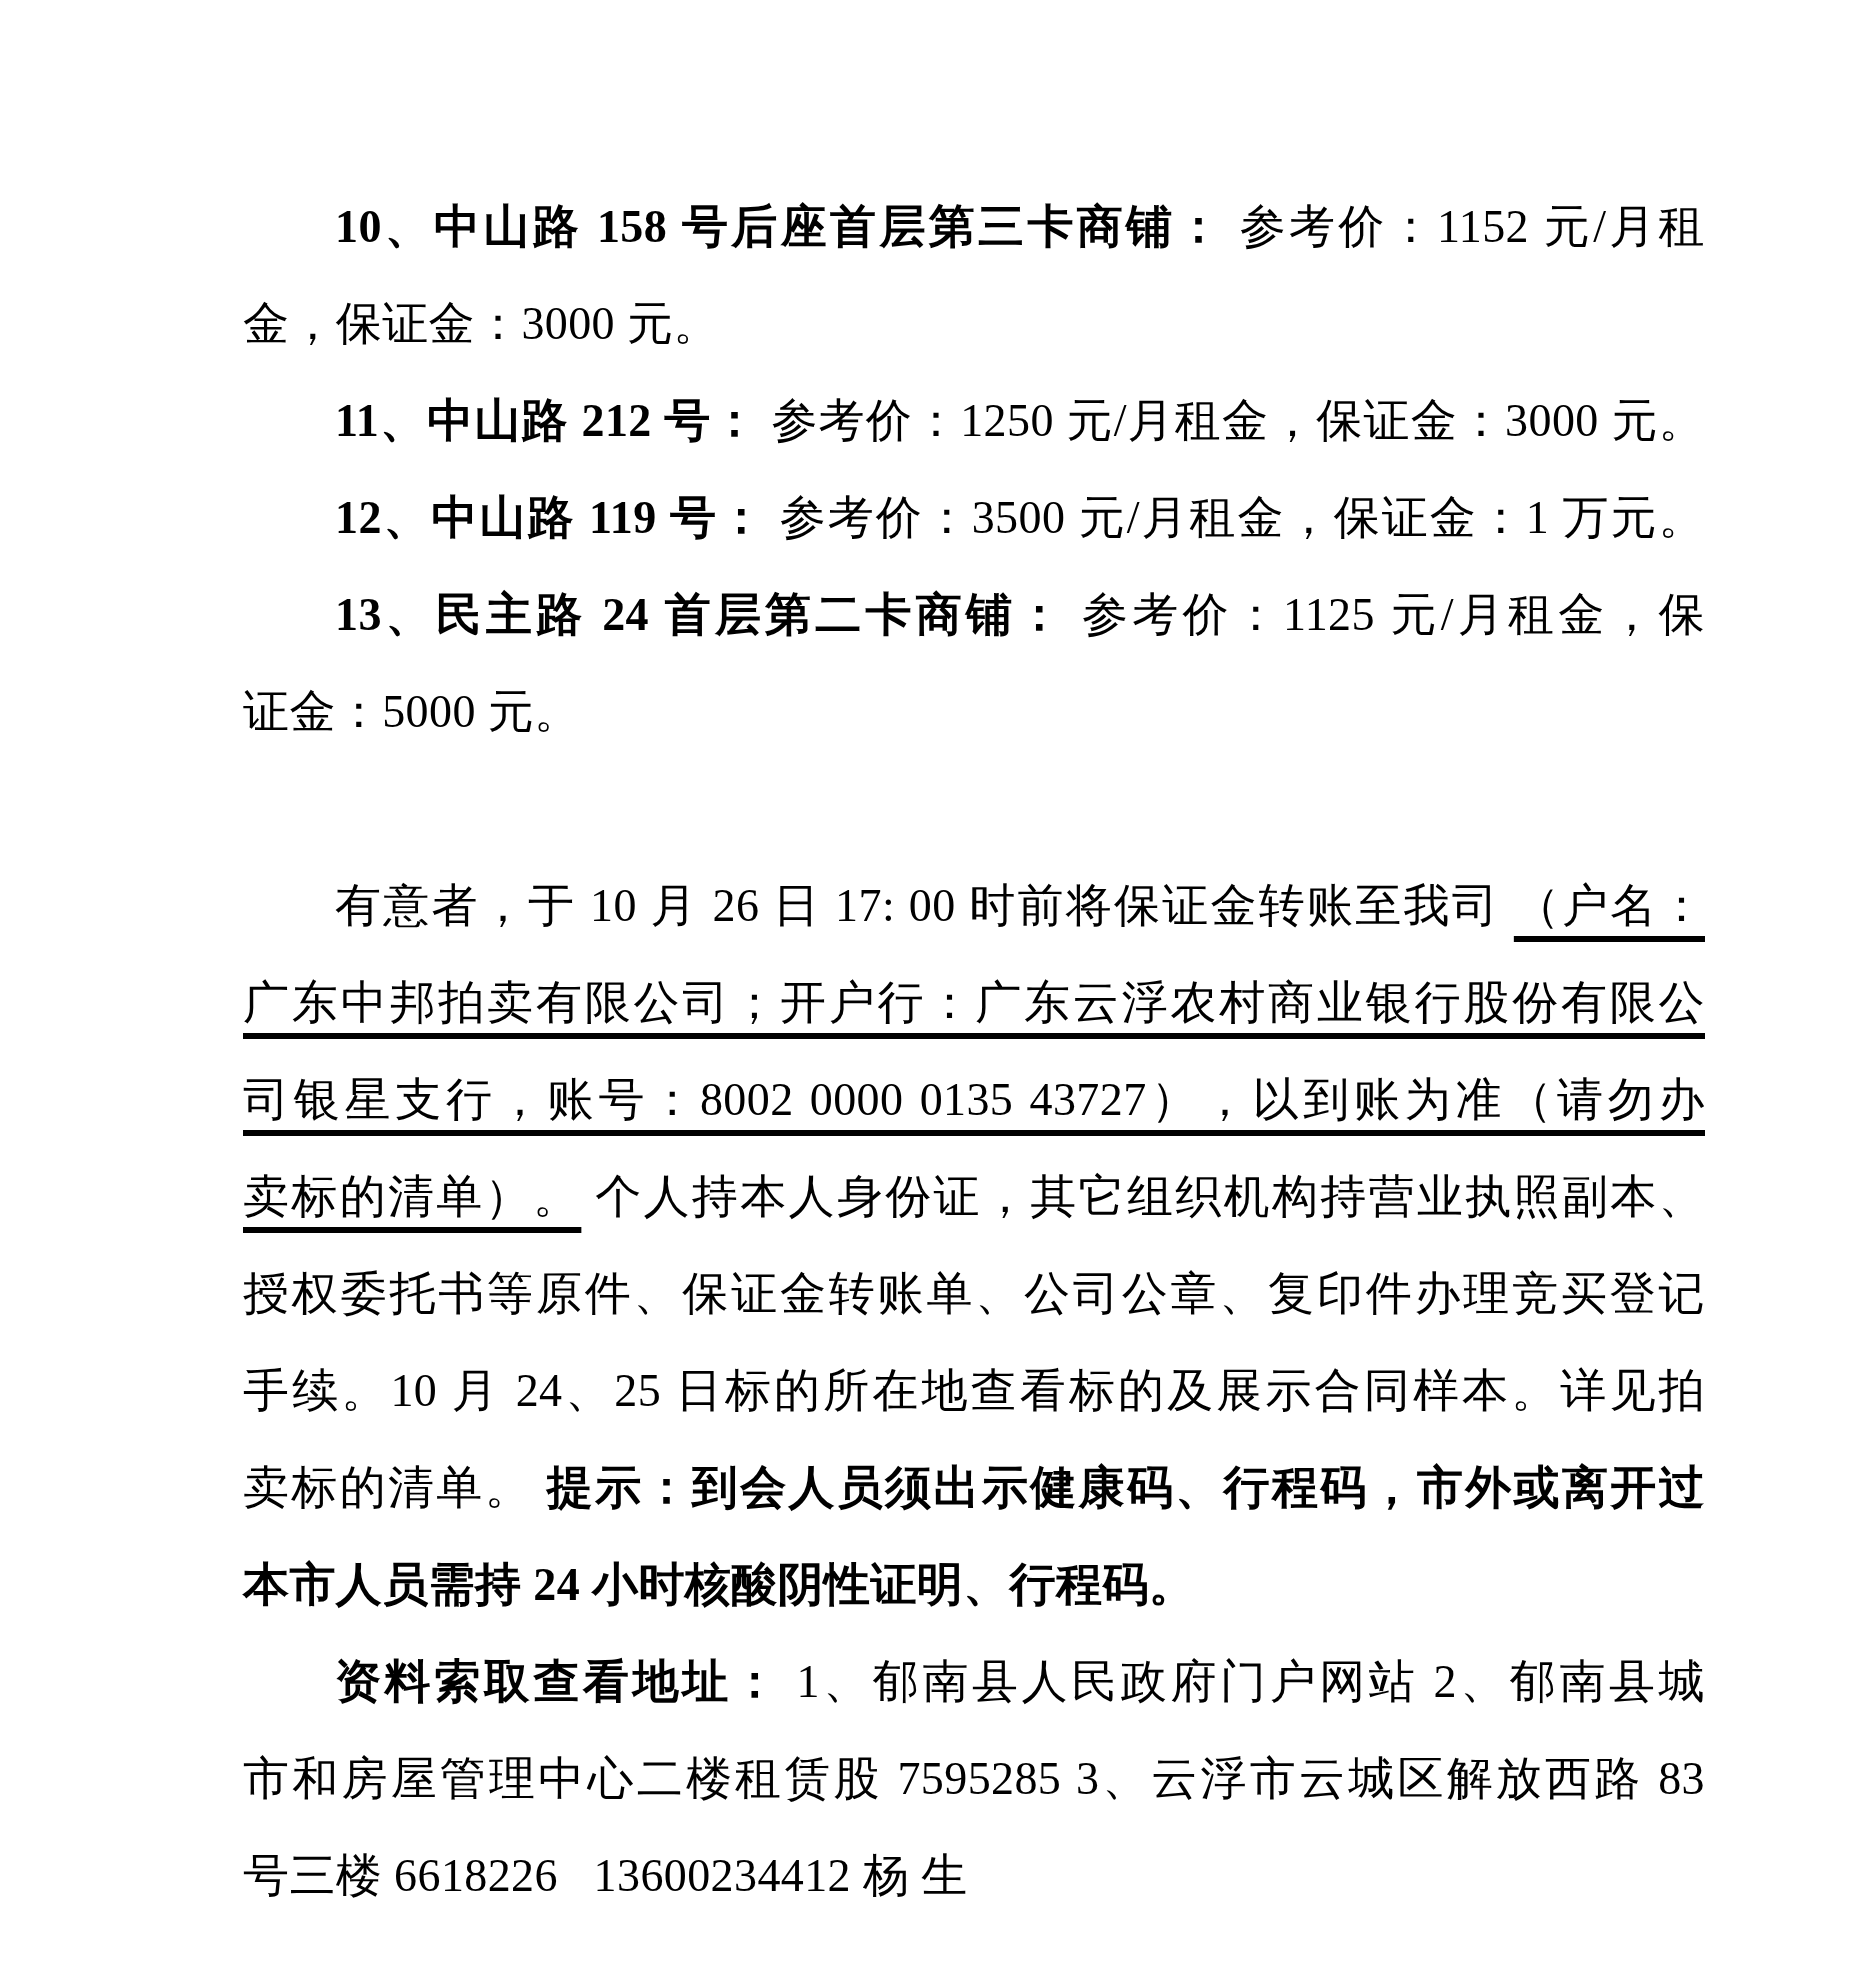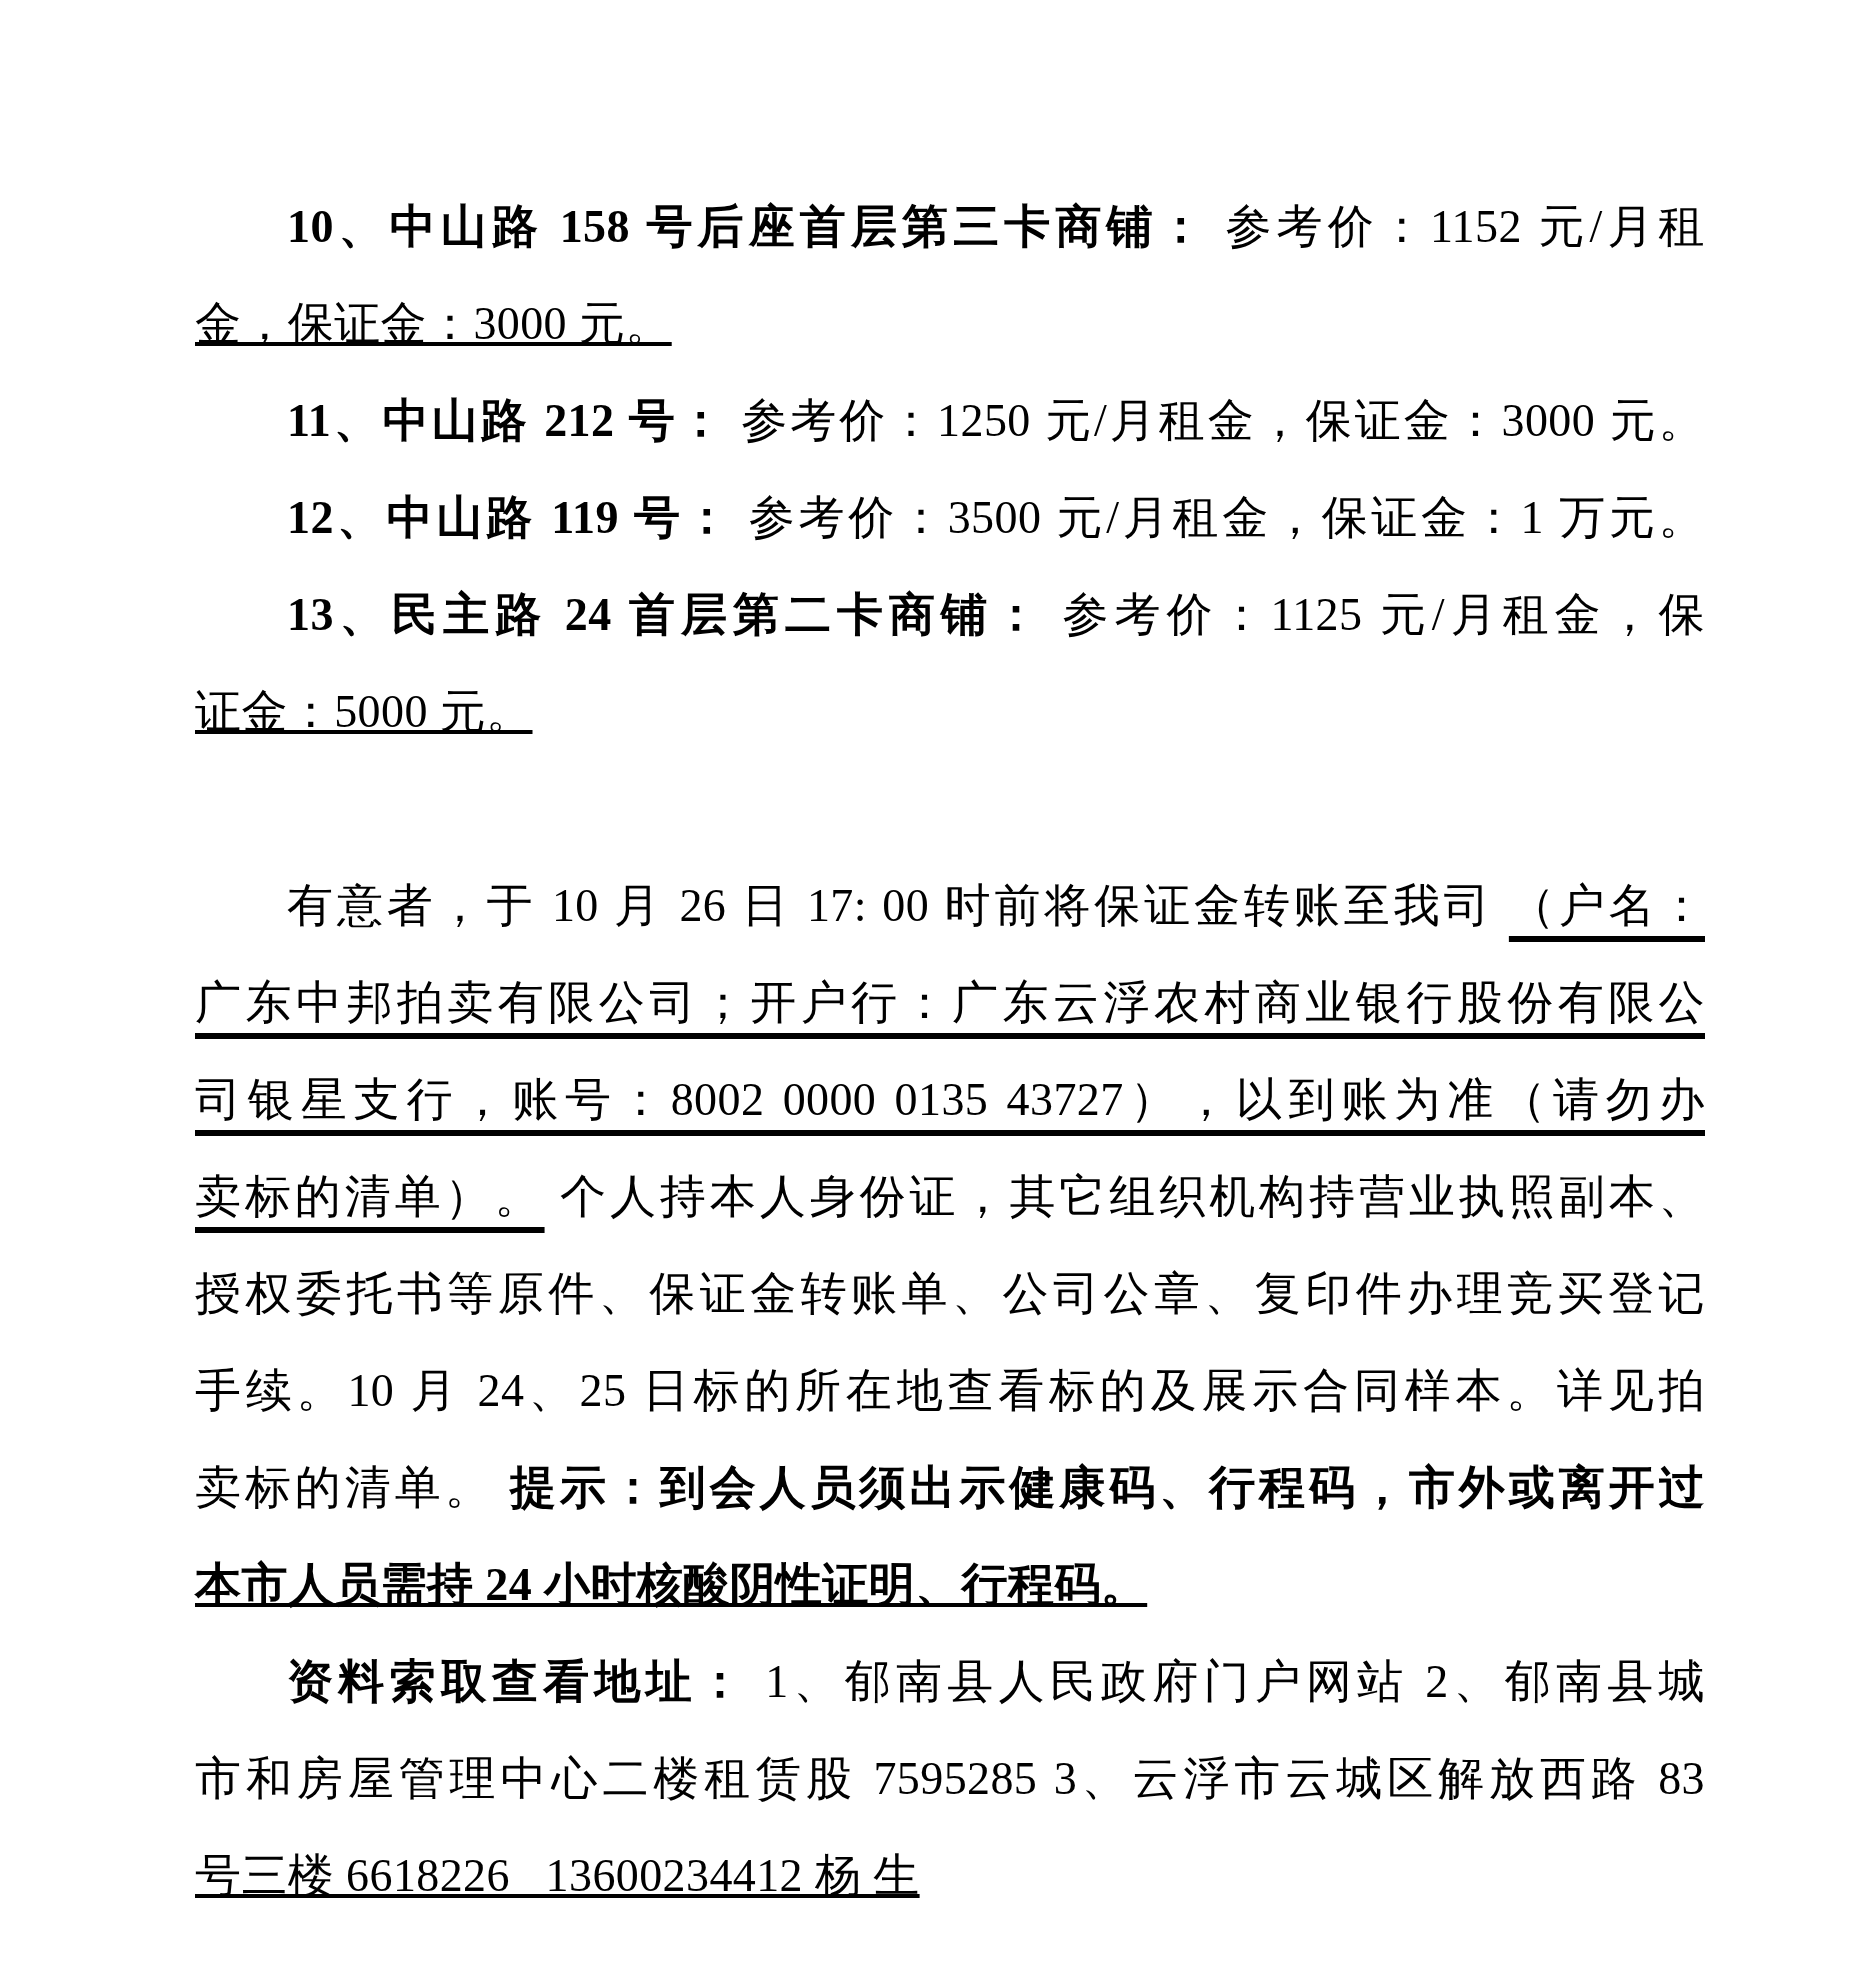--- a/index.html
+++ b/index.html
@@ -13,23 +13,24 @@
     box-sizing: border-box;
     padding: 178px 167px 0 195px;
     overflow: hidden;
   }
   .line {
     font-size: 46px;
     line-height: 97px;
     text-align: justify;
     text-align-last: justify;
     letter-spacing: 0.4px;
+    margin-left: 48px;
   }
   .ind { text-indent: 2em; }
-  .short { text-align: right; text-align-last: left; text-decoration: underline; }
+  .short { text-align: right; text-align-last: left; }
   .blank { height: 97px; }
   .b { font-weight: 700; }
   .bu {
     font-weight: 400;
     text-decoration: underline;
     text-decoration-thickness: 6.3px;
     text-underline-offset: 15px;
   }
 </style>
 </head>

